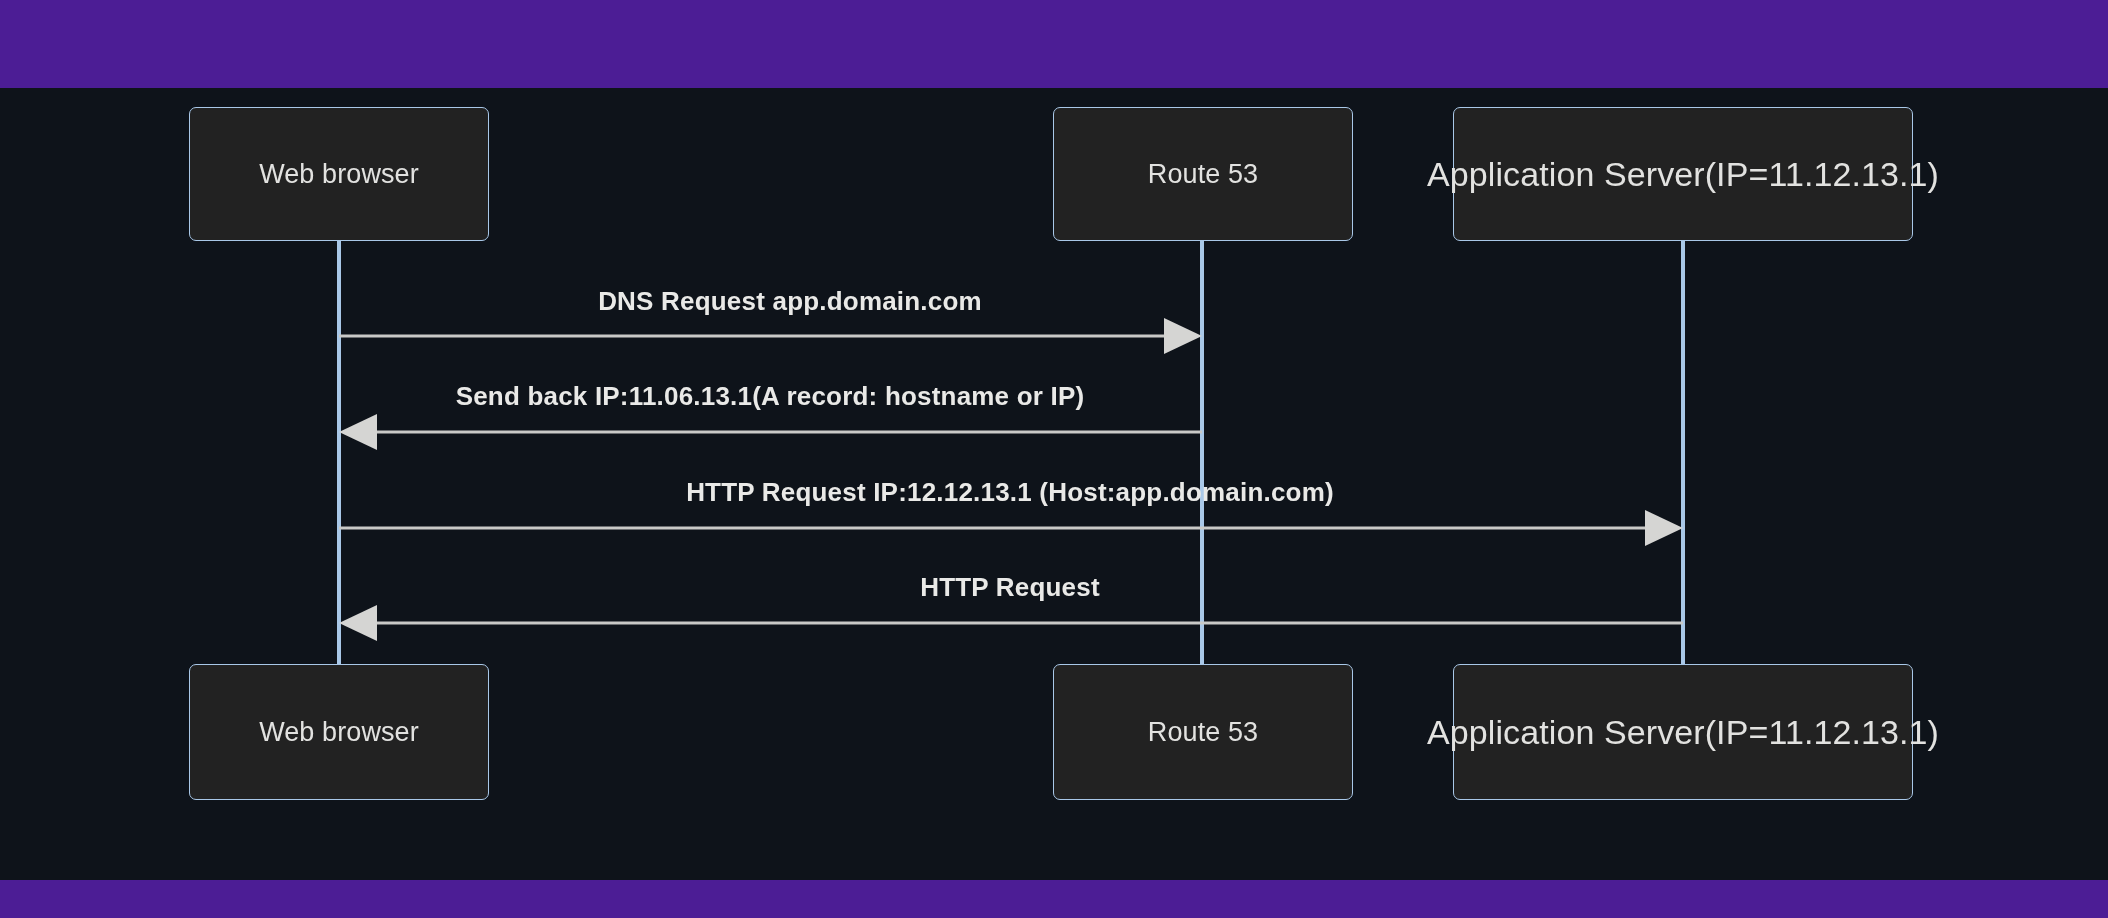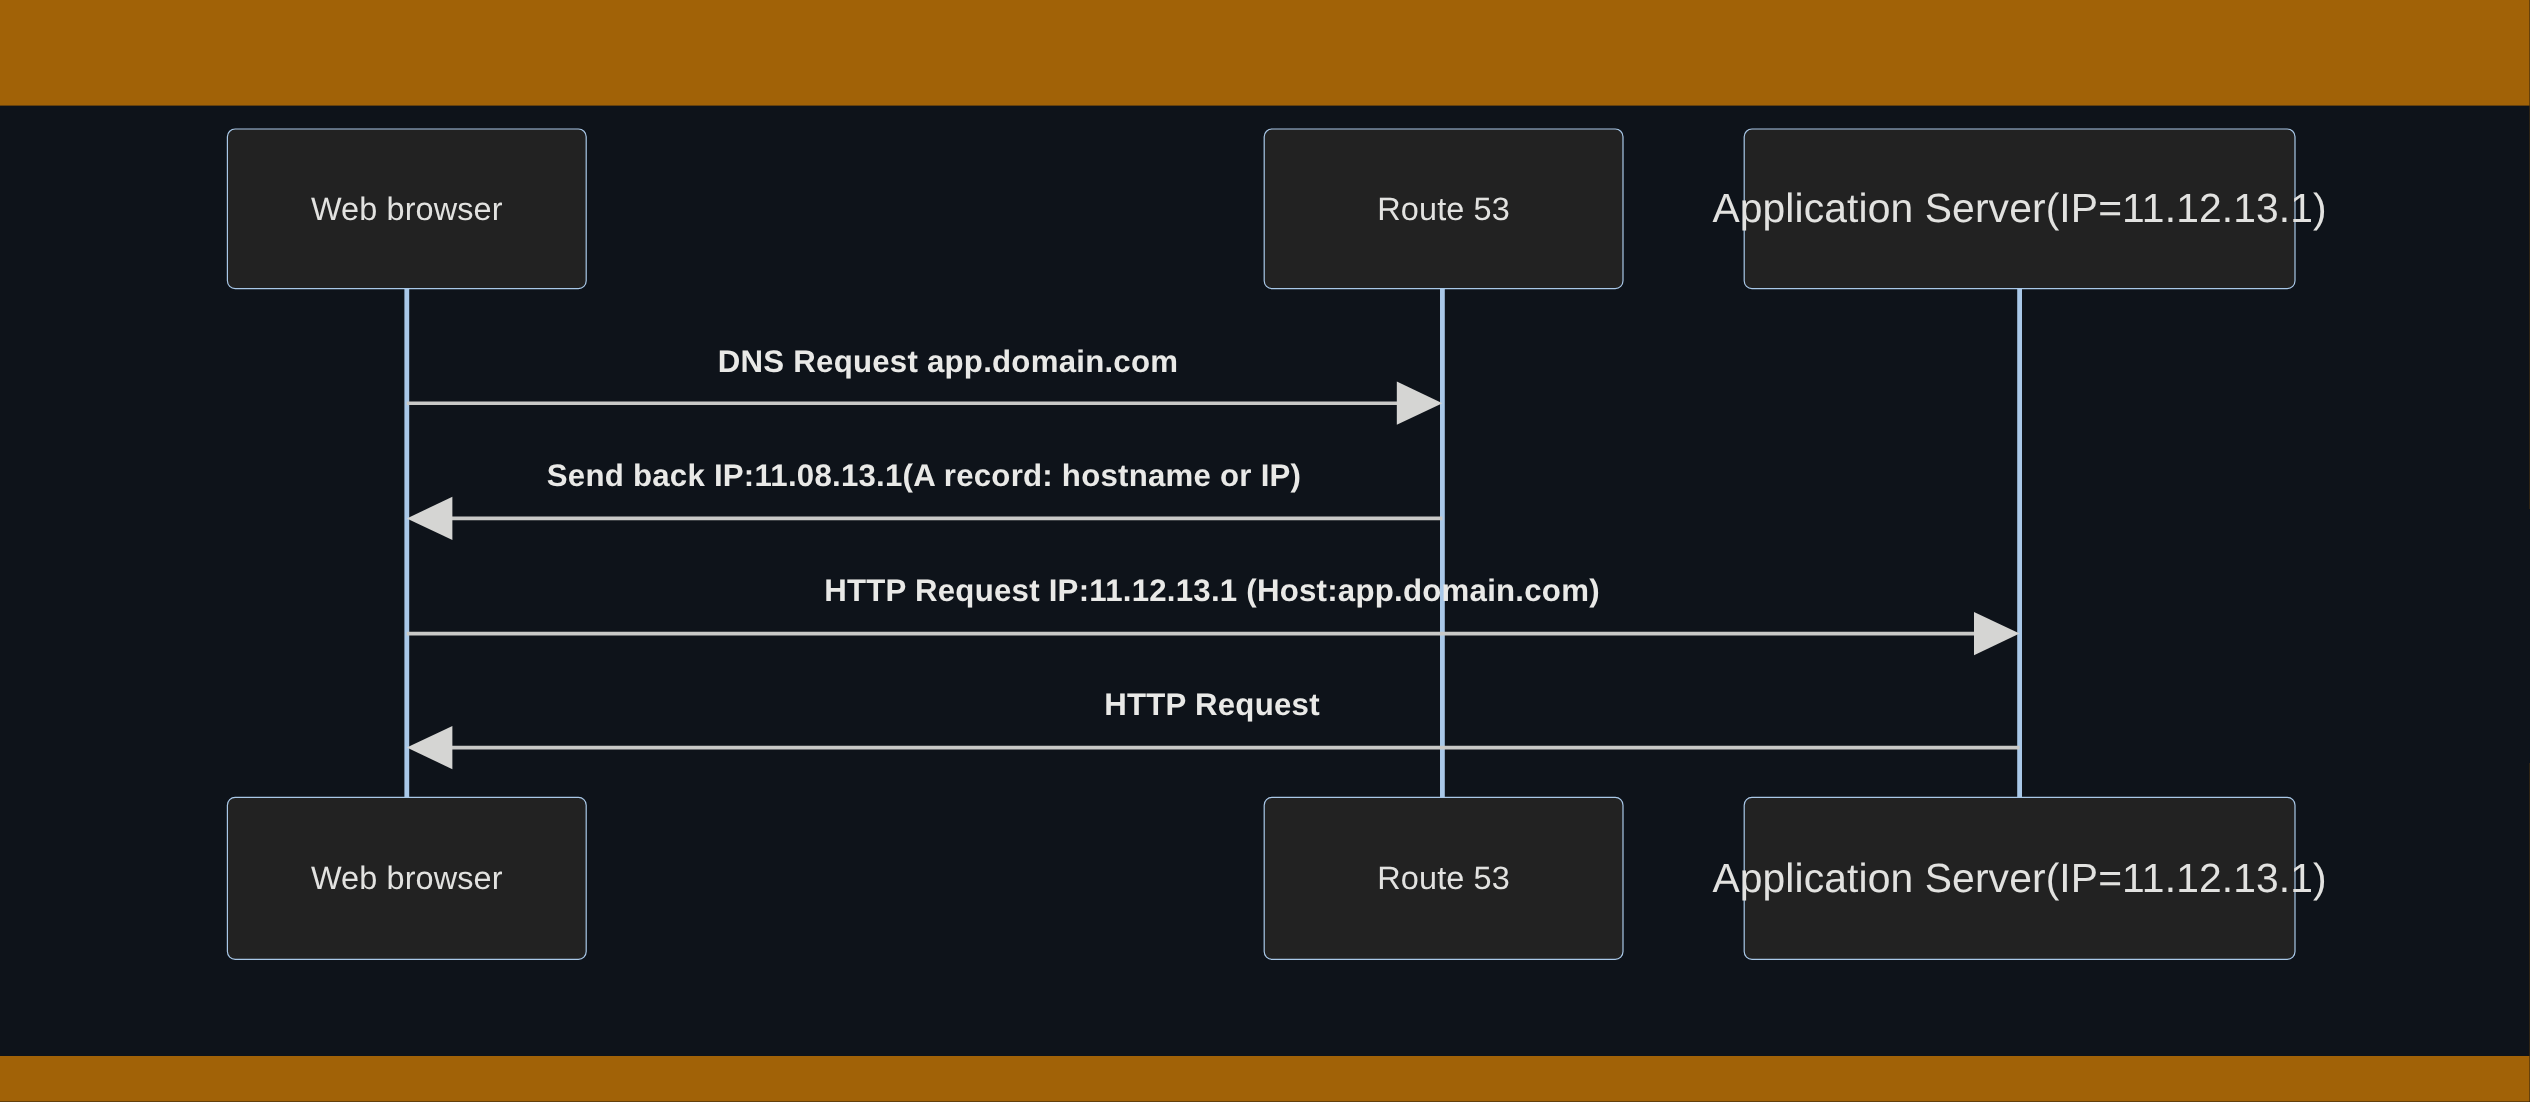--- a/index.html
+++ b/index.html
@@ -12,21 +12,21 @@
     width: 2108px;
     height: 918px;
     overflow: hidden;
     font-family: "Liberation Sans", "DejaVu Sans", sans-serif;
   }
 
   #canvas {
     position: relative;
     width: 2108px;
     height: 918px;
-    background: #a16207;
+    background: #4c1d95;
   }
 
   
   .panel {
     position: absolute;
     left: 0;
     top: 88px;
     width: 2108px;
     height: 792px;
     background: #0e131a;
@@ -117,19 +117,19 @@
   <div class="participant" style="left:1053px; top:664px; width:300px; height:136px;">
     <span>Route 53</span>
   </div>
 
   <div class="participant tall-label" style="left:1453px; top:664px; width:460px; height:136px;">
     <span>Application Server(IP=11.12.13.1)</span>
   </div>
 
   <div class="msg-label" style="left:770px; top:286px;margin-left:20px;">DNS Request app.domain.com</div>
 
-  <div class="msg-label" style="left:770px; top:381px;">Send back IP:11.08.13.1(A record: hostname or IP)</div>
+  <div class="msg-label" style="left:770px; top:381px;">Send back IP:11.06.13.1(A record: hostname or IP)</div>
 
-  <div class="msg-label" style="left:1010px; top:477px;">HTTP Request IP:11.12.13.1 (Host:app.domain.com)</div>
+  <div class="msg-label" style="left:1010px; top:477px;">HTTP Request IP:12.12.13.1 (Host:app.domain.com)</div>
 
   <div class="msg-label" style="left:1010px; top:572px;">HTTP Request</div>
 
 </div>
 
 </body></html>

